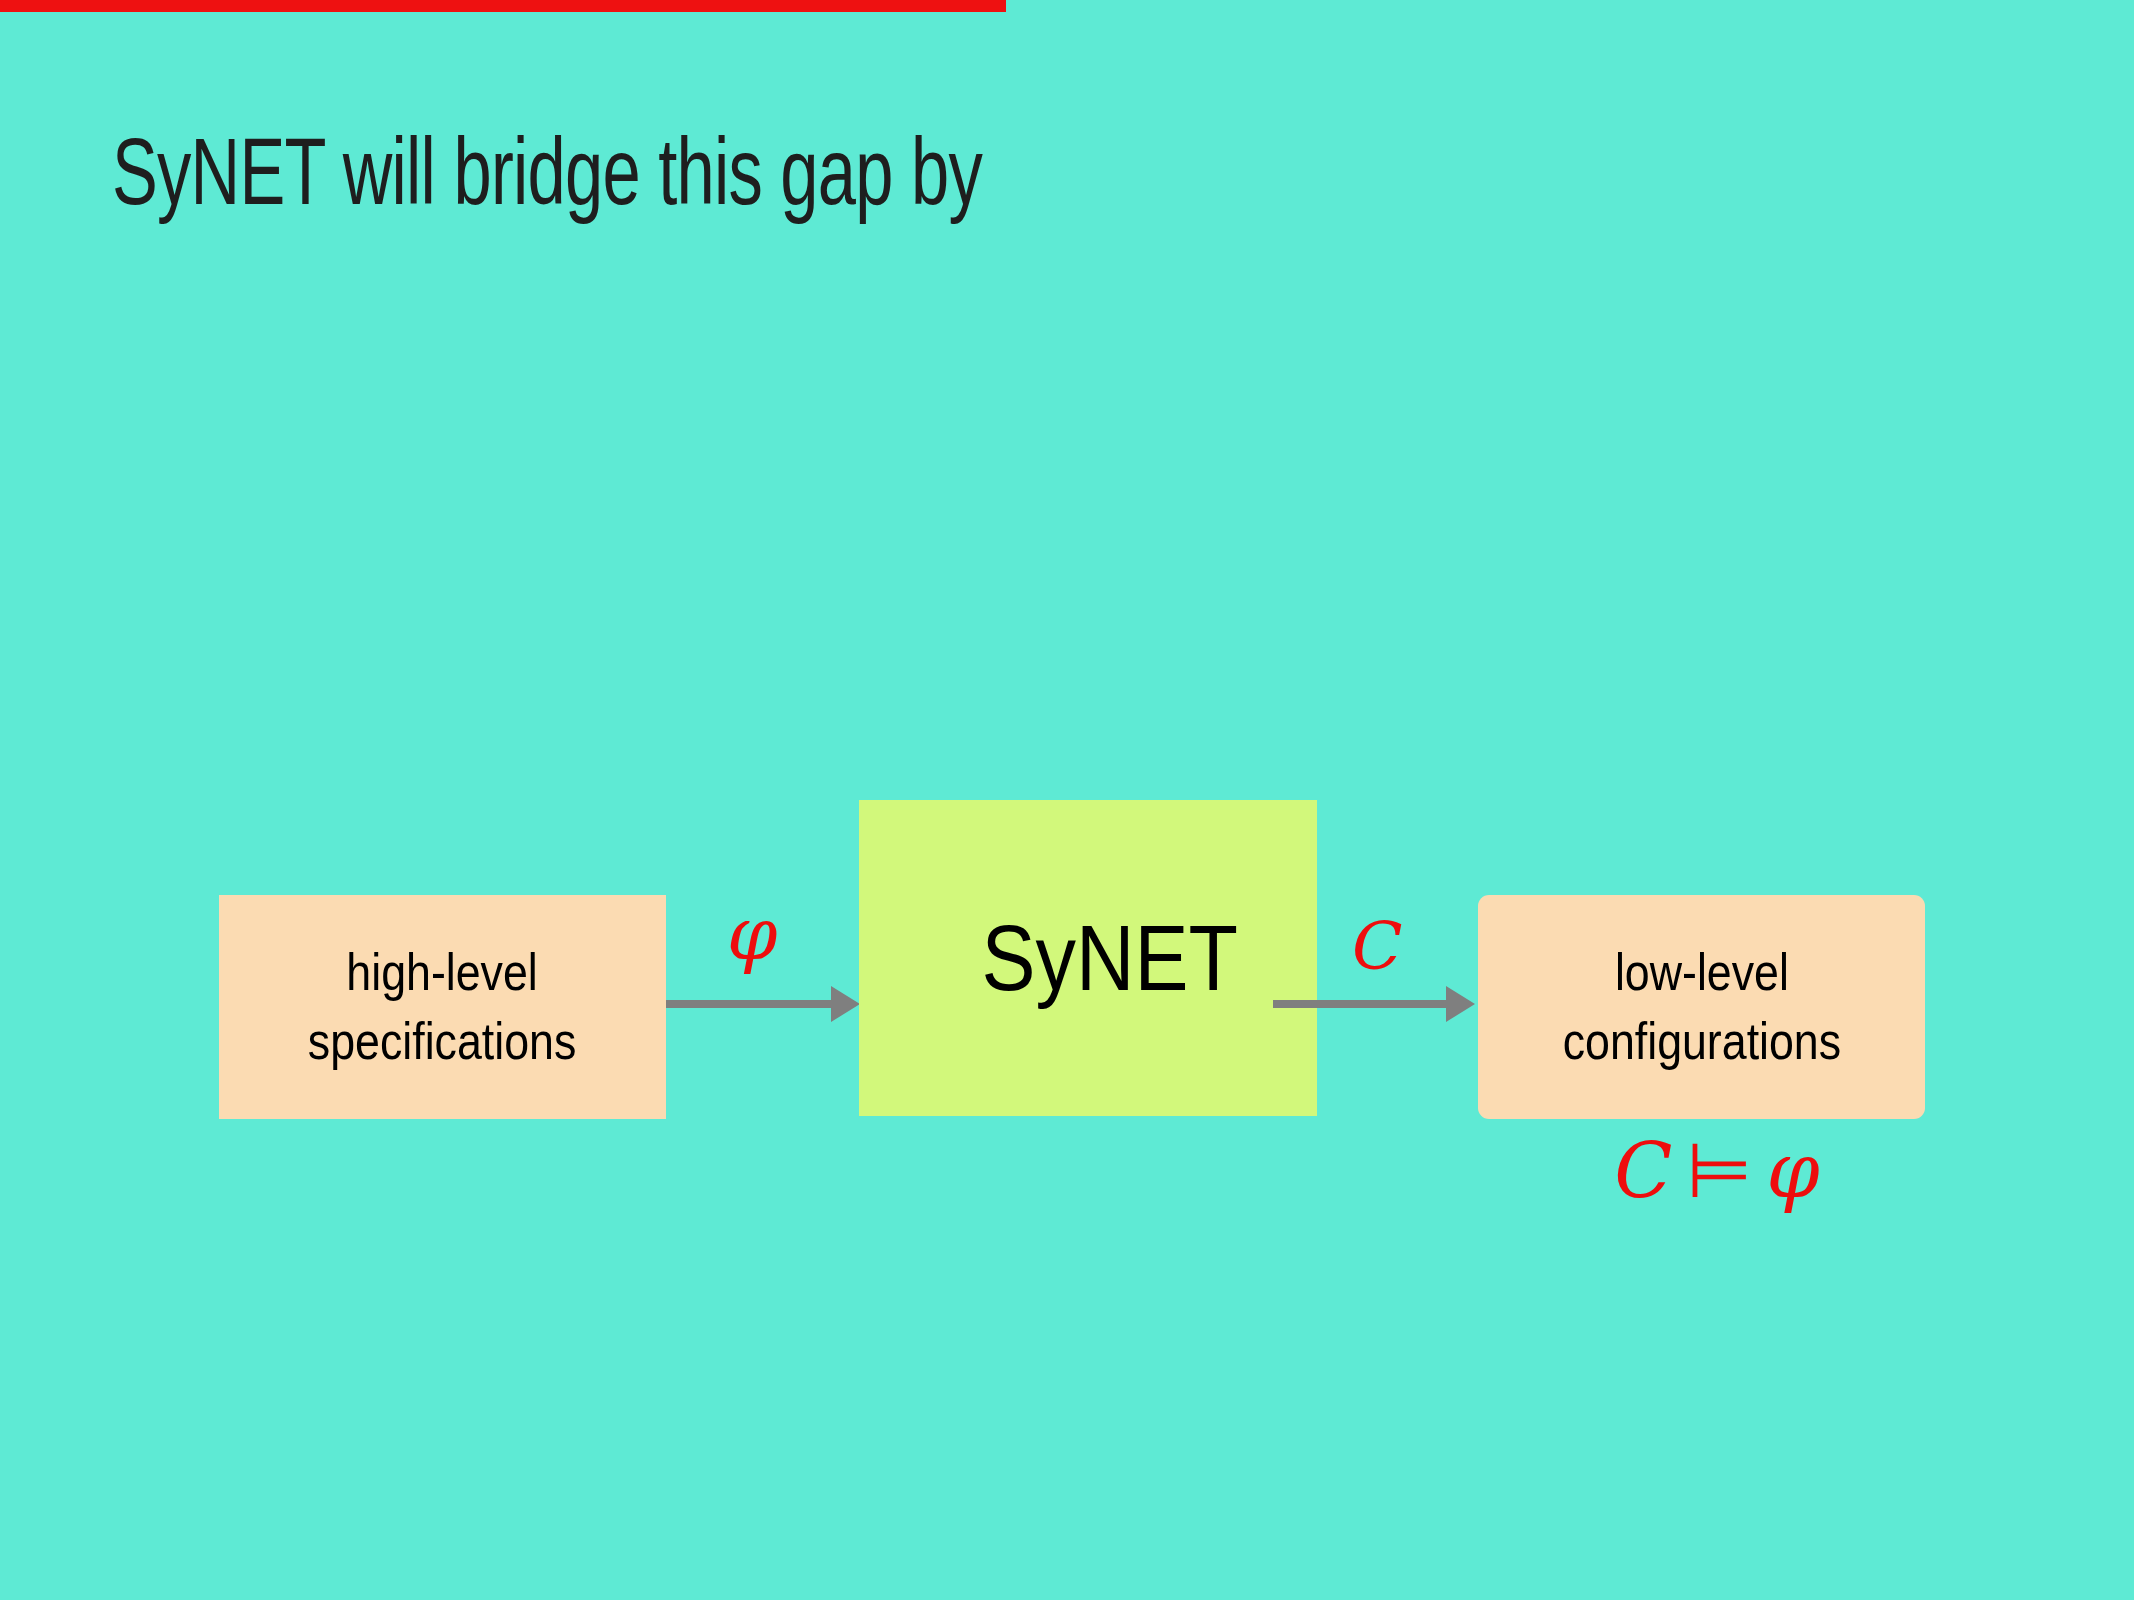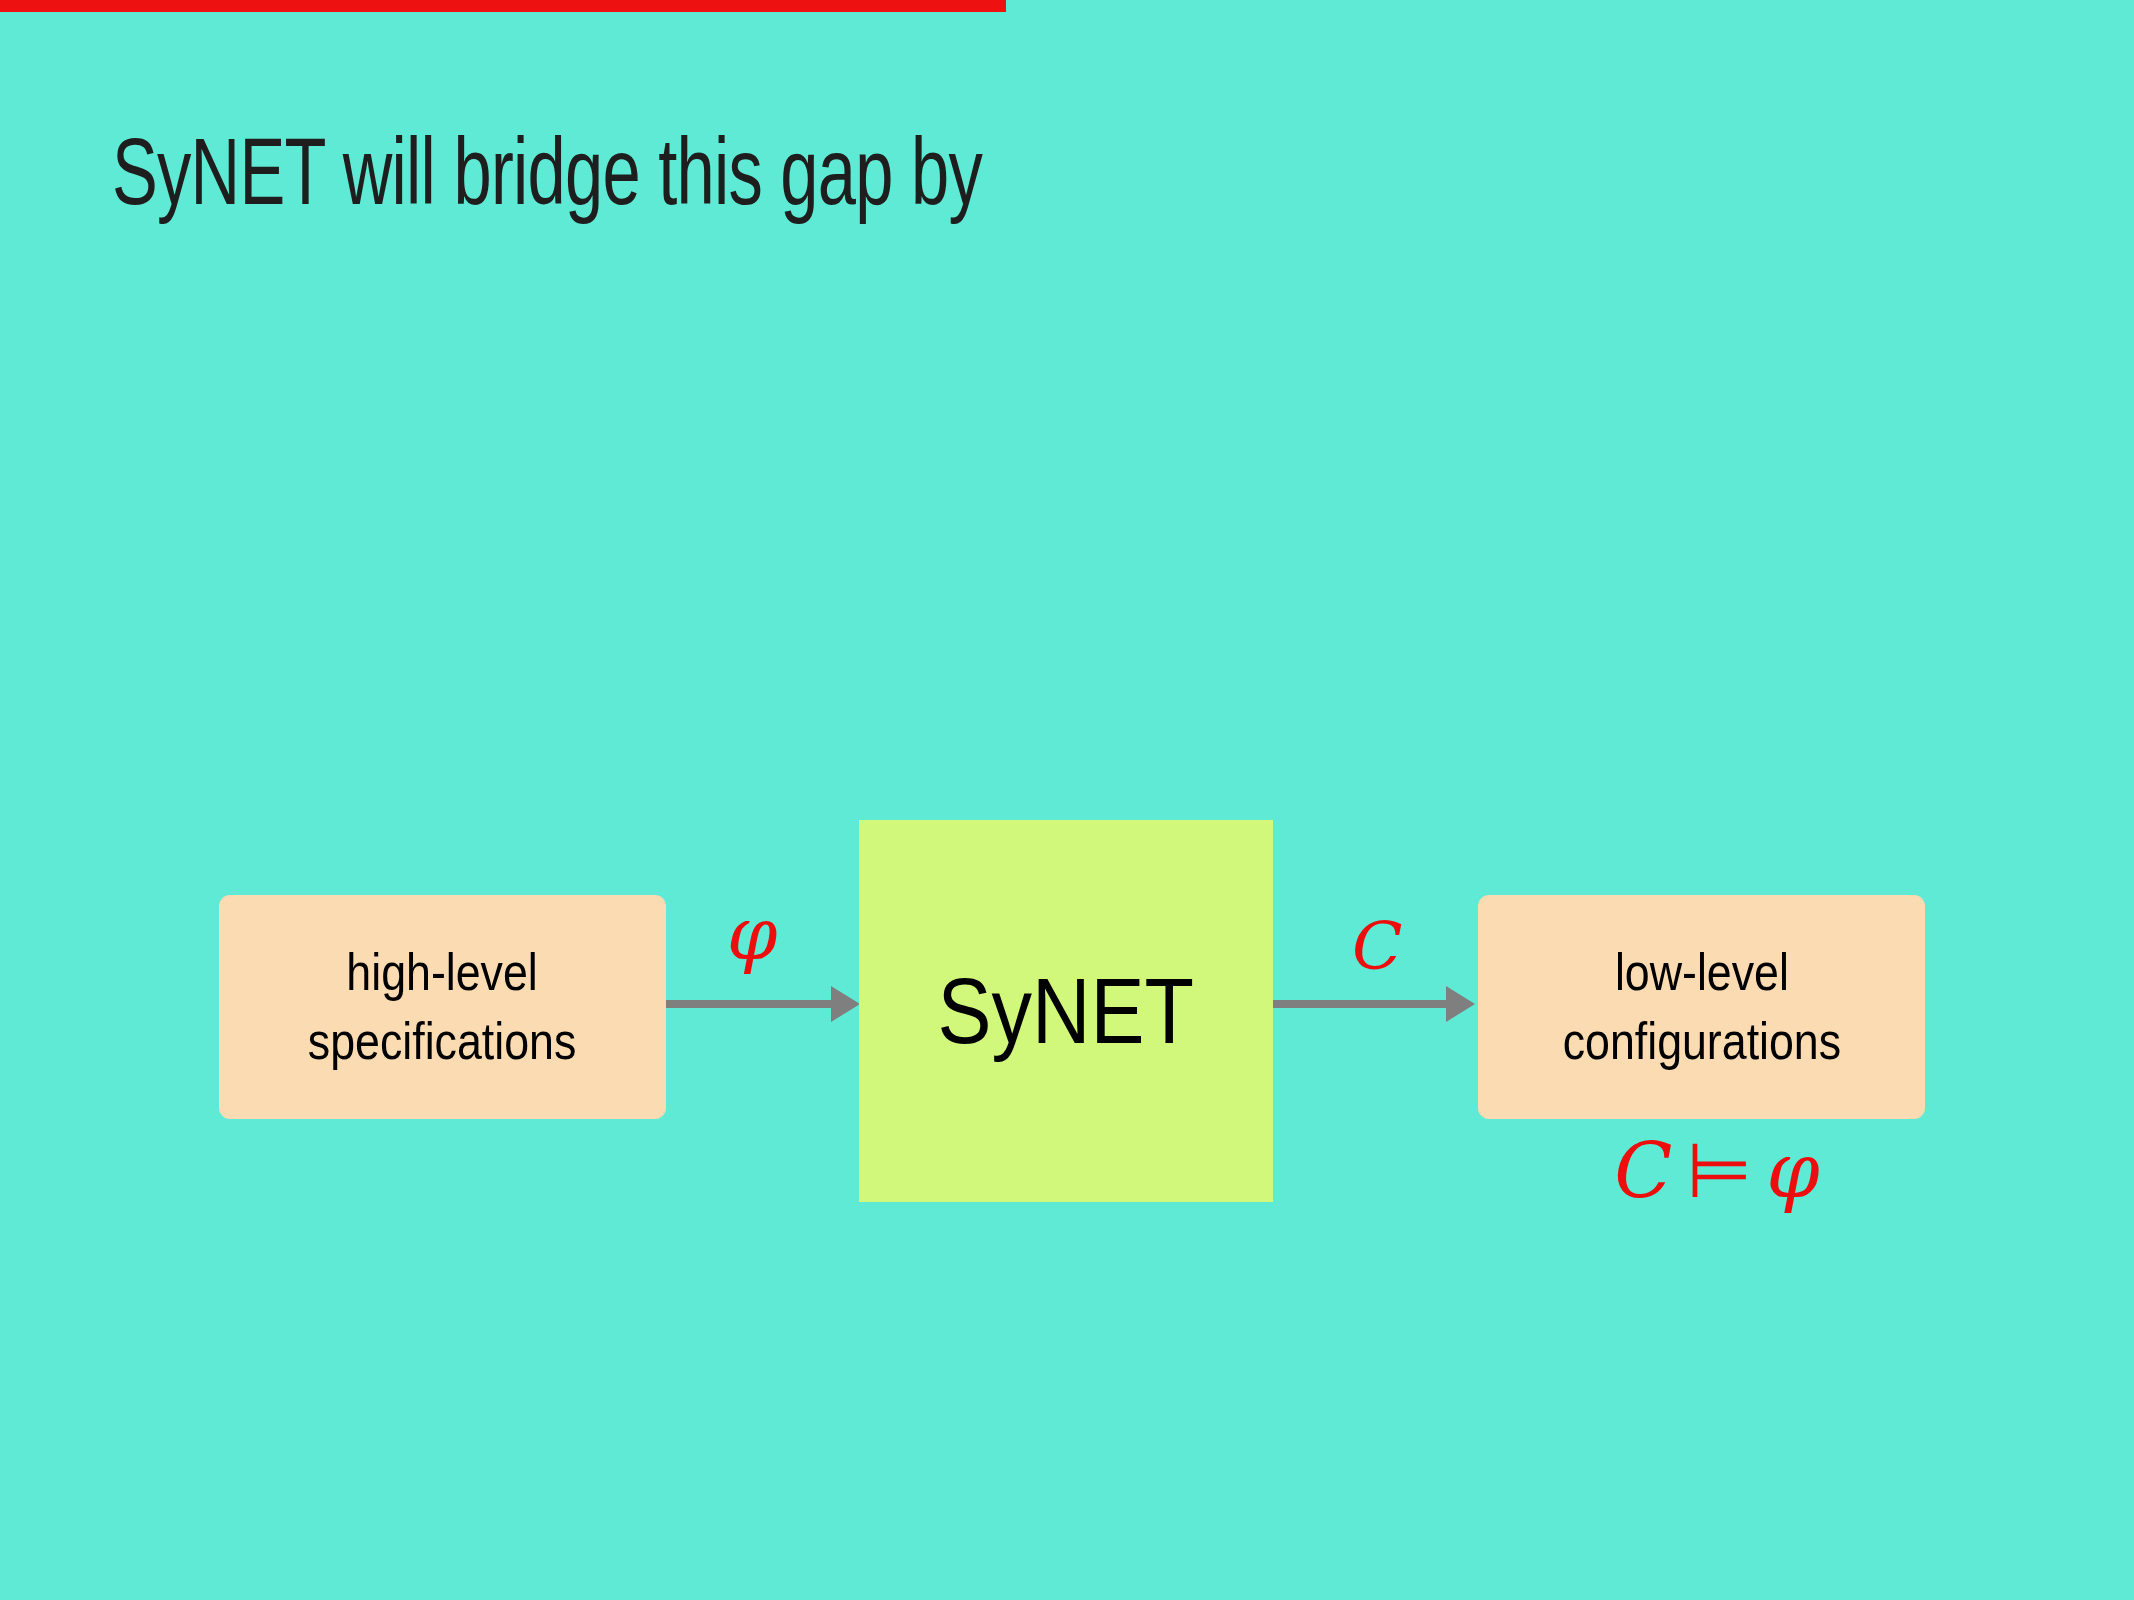--- a/index.html
+++ b/index.html
@@ -38,22 +38,22 @@
   .box {
     position: absolute;
     display: flex;
     align-items: center;
     justify-content: center;
     text-align: center;
   }
   .box-peach { background: #fbdbb2; }
   .box-green { background: #d2f87b; }
 
-  .box-left  { left: 219px;  top: 895px; width: 447px; height: 224px; border-radius: 11px; }
-  .box-mid   { left: 859px;  top: 820px; width: 414px; height: 382px; }
+  .box-left  { left: 219px;  top: 895px; width: 447px; height: 224px; }
+  .box-mid   { left: 859px;  top: 800px; width: 414px; height: 316px; padding-left: 44px; }
   .box-right { left: 1478px; top: 895px; width: 447px; height: 224px; border-radius: 11px; }
 
   .box-label {
     color: #000000;
     font-size: 52px;
     line-height: 1.32;
     transform: scaleX(0.86);
     transform-origin: 50% 50%;
     white-space: nowrap;
   }

